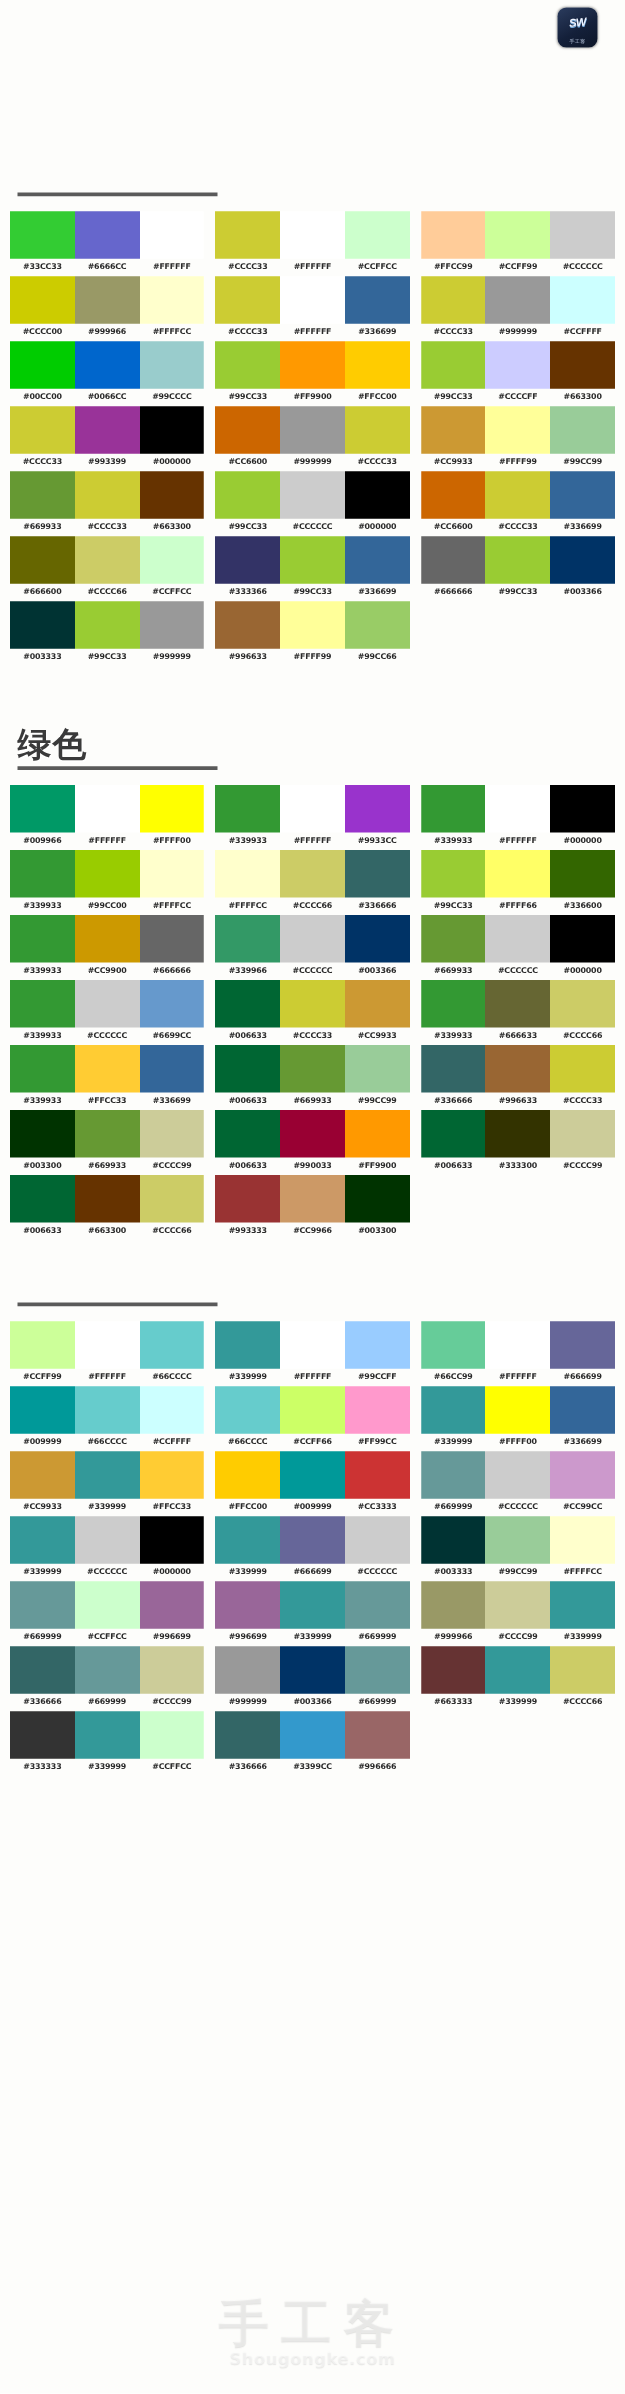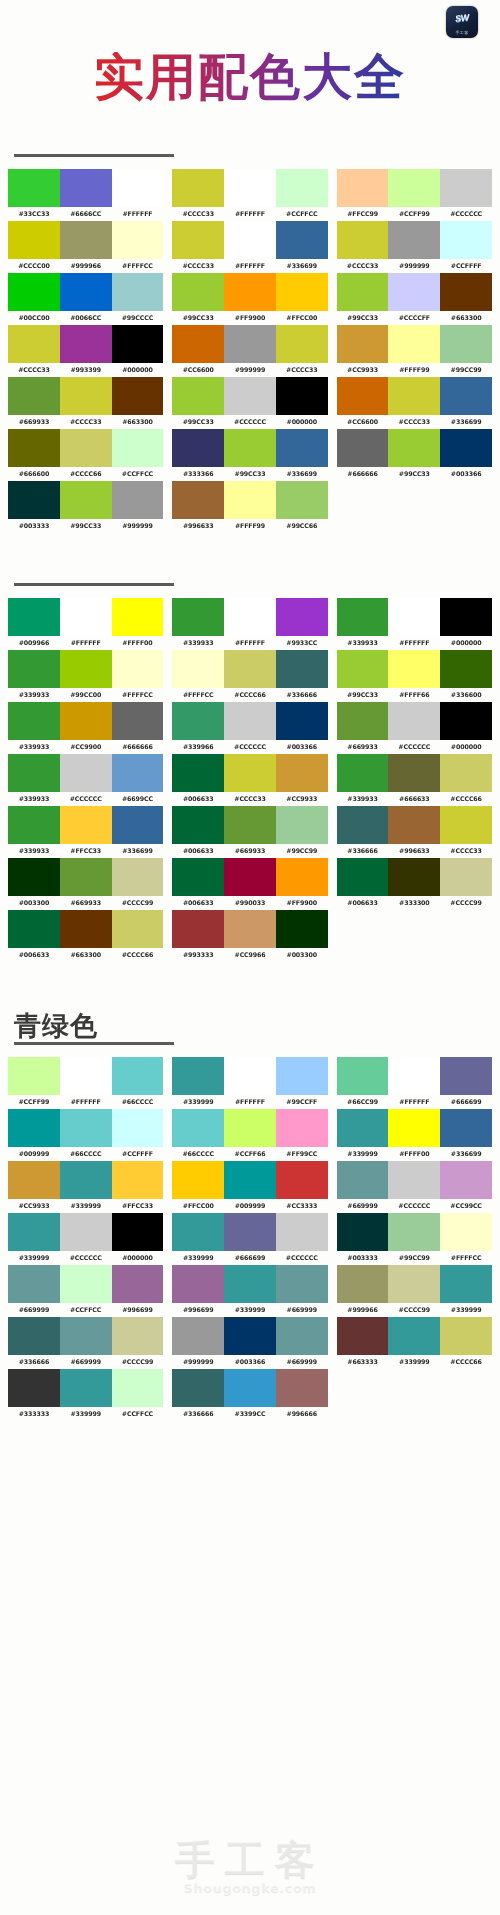--- a/index.html
+++ b/index.html
@@ -170,21 +170,20 @@
 </head>
 <body>
 
 <div class="page">
 
   <div class="header">
     <div class="logo-badge">
       <div class="lg-sw">SW</div>
       <div class="lg-sub">手工客</div>
     </div>
-    <div class="main-title">实用配色大全</div>
   </div>
 
   <div id="sections-root">
       <div class="section">
         <div class="section-rule"></div>
         <div class="columns">
           <div class="col">
             <div class="palette">
               <div class="swatch-row">
                 <div class="swatch" style="background: rgb(51, 204, 51);"></div>
@@ -420,285 +419,285 @@
             <div class="palette">
               <div class="swatch-row">
                 <div class="swatch" style="background: rgb(102, 102, 102);"></div>
                 <div class="swatch" style="background: rgb(153, 204, 51);"></div>
                 <div class="swatch" style="background: rgb(0, 51, 102);"></div>
               </div>
               <div class="hex-row">
                 <div class="hex">#666666</div>
                 <div class="hex">#99CC33</div>
                 <div class="hex">#003366</div>
+              </div>
+            </div>
+          </div>
+        </div>
+        <div class="spacer-lg"></div>
+      </div>
+      <div class="section">
+        <div class="section-head"><span class="section-title">绿色</span></div>
+        <div class="section-rule"></div>
+        <div class="columns">
+          <div class="col">
+            <div class="palette">
+              <div class="swatch-row">
+                <div class="swatch" style="background: rgb(0, 153, 102);"></div>
+                <div class="swatch" style="background: rgb(255, 255, 255);"></div>
+                <div class="swatch" style="background: rgb(255, 255, 0);"></div>
+              </div>
+              <div class="hex-row">
+                <div class="hex">#009966</div>
+                <div class="hex">#FFFFFF</div>
+                <div class="hex">#FFFF00</div>
+              </div>
+            </div>
+            <div class="palette">
+              <div class="swatch-row">
+                <div class="swatch" style="background: rgb(51, 153, 51);"></div>
+                <div class="swatch" style="background: rgb(153, 204, 0);"></div>
+                <div class="swatch" style="background: rgb(255, 255, 204);"></div>
+              </div>
+              <div class="hex-row">
+                <div class="hex">#339933</div>
+                <div class="hex">#99CC00</div>
+                <div class="hex">#FFFFCC</div>
+              </div>
+            </div>
+            <div class="palette">
+              <div class="swatch-row">
+                <div class="swatch" style="background: rgb(51, 153, 51);"></div>
+                <div class="swatch" style="background: rgb(204, 153, 0);"></div>
+                <div class="swatch" style="background: rgb(102, 102, 102);"></div>
+              </div>
+              <div class="hex-row">
+                <div class="hex">#339933</div>
+                <div class="hex">#CC9900</div>
+                <div class="hex">#666666</div>
+              </div>
+            </div>
+            <div class="palette">
+              <div class="swatch-row">
+                <div class="swatch" style="background: rgb(51, 153, 51);"></div>
+                <div class="swatch" style="background: rgb(204, 204, 204);"></div>
+                <div class="swatch" style="background: rgb(102, 153, 204);"></div>
+              </div>
+              <div class="hex-row">
+                <div class="hex">#339933</div>
+                <div class="hex">#CCCCCC</div>
+                <div class="hex">#6699CC</div>
+              </div>
+            </div>
+            <div class="palette">
+              <div class="swatch-row">
+                <div class="swatch" style="background: rgb(51, 153, 51);"></div>
+                <div class="swatch" style="background: rgb(255, 204, 51);"></div>
+                <div class="swatch" style="background: rgb(51, 102, 153);"></div>
+              </div>
+              <div class="hex-row">
+                <div class="hex">#339933</div>
+                <div class="hex">#FFCC33</div>
+                <div class="hex">#336699</div>
+              </div>
+            </div>
+            <div class="palette">
+              <div class="swatch-row">
+                <div class="swatch" style="background: rgb(0, 51, 0);"></div>
+                <div class="swatch" style="background: rgb(102, 153, 51);"></div>
+                <div class="swatch" style="background: rgb(204, 204, 153);"></div>
+              </div>
+              <div class="hex-row">
+                <div class="hex">#003300</div>
+                <div class="hex">#669933</div>
+                <div class="hex">#CCCC99</div>
+              </div>
+            </div>
+            <div class="palette">
+              <div class="swatch-row">
+                <div class="swatch" style="background: rgb(0, 102, 51);"></div>
+                <div class="swatch" style="background: rgb(102, 51, 0);"></div>
+                <div class="swatch" style="background: rgb(204, 204, 102);"></div>
+              </div>
+              <div class="hex-row">
+                <div class="hex">#006633</div>
+                <div class="hex">#663300</div>
+                <div class="hex">#CCCC66</div>
+              </div>
+            </div>
+          </div>
+          <div class="col">
+            <div class="palette">
+              <div class="swatch-row">
+                <div class="swatch" style="background: rgb(51, 153, 51);"></div>
+                <div class="swatch" style="background: rgb(255, 255, 255);"></div>
+                <div class="swatch" style="background: rgb(153, 51, 204);"></div>
+              </div>
+              <div class="hex-row">
+                <div class="hex">#339933</div>
+                <div class="hex">#FFFFFF</div>
+                <div class="hex">#9933CC</div>
+              </div>
+            </div>
+            <div class="palette">
+              <div class="swatch-row">
+                <div class="swatch" style="background: rgb(255, 255, 204);"></div>
+                <div class="swatch" style="background: rgb(204, 204, 102);"></div>
+                <div class="swatch" style="background: rgb(51, 102, 102);"></div>
+              </div>
+              <div class="hex-row">
+                <div class="hex">#FFFFCC</div>
+                <div class="hex">#CCCC66</div>
+                <div class="hex">#336666</div>
+              </div>
+            </div>
+            <div class="palette">
+              <div class="swatch-row">
+                <div class="swatch" style="background: rgb(51, 153, 102);"></div>
+                <div class="swatch" style="background: rgb(204, 204, 204);"></div>
+                <div class="swatch" style="background: rgb(0, 51, 102);"></div>
+              </div>
+              <div class="hex-row">
+                <div class="hex">#339966</div>
+                <div class="hex">#CCCCCC</div>
+                <div class="hex">#003366</div>
+              </div>
+            </div>
+            <div class="palette">
+              <div class="swatch-row">
+                <div class="swatch" style="background: rgb(0, 102, 51);"></div>
+                <div class="swatch" style="background: rgb(204, 204, 51);"></div>
+                <div class="swatch" style="background: rgb(204, 153, 51);"></div>
+              </div>
+              <div class="hex-row">
+                <div class="hex">#006633</div>
+                <div class="hex">#CCCC33</div>
+                <div class="hex">#CC9933</div>
+              </div>
+            </div>
+            <div class="palette">
+              <div class="swatch-row">
+                <div class="swatch" style="background: rgb(0, 102, 51);"></div>
+                <div class="swatch" style="background: rgb(102, 153, 51);"></div>
+                <div class="swatch" style="background: rgb(153, 204, 153);"></div>
+              </div>
+              <div class="hex-row">
+                <div class="hex">#006633</div>
+                <div class="hex">#669933</div>
+                <div class="hex">#99CC99</div>
+              </div>
+            </div>
+            <div class="palette">
+              <div class="swatch-row">
+                <div class="swatch" style="background: rgb(0, 102, 51);"></div>
+                <div class="swatch" style="background: rgb(153, 0, 51);"></div>
+                <div class="swatch" style="background: rgb(255, 153, 0);"></div>
+              </div>
+              <div class="hex-row">
+                <div class="hex">#006633</div>
+                <div class="hex">#990033</div>
+                <div class="hex">#FF9900</div>
+              </div>
+            </div>
+            <div class="palette">
+              <div class="swatch-row">
+                <div class="swatch" style="background: rgb(153, 51, 51);"></div>
+                <div class="swatch" style="background: rgb(204, 153, 102);"></div>
+                <div class="swatch" style="background: rgb(0, 51, 0);"></div>
+              </div>
+              <div class="hex-row">
+                <div class="hex">#993333</div>
+                <div class="hex">#CC9966</div>
+                <div class="hex">#003300</div>
+              </div>
+            </div>
+          </div>
+          <div class="col">
+            <div class="palette">
+              <div class="swatch-row">
+                <div class="swatch" style="background: rgb(51, 153, 51);"></div>
+                <div class="swatch" style="background: rgb(255, 255, 255);"></div>
+                <div class="swatch" style="background: rgb(0, 0, 0);"></div>
+              </div>
+              <div class="hex-row">
+                <div class="hex">#339933</div>
+                <div class="hex">#FFFFFF</div>
+                <div class="hex">#000000</div>
+              </div>
+            </div>
+            <div class="palette">
+              <div class="swatch-row">
+                <div class="swatch" style="background: rgb(153, 204, 51);"></div>
+                <div class="swatch" style="background: rgb(255, 255, 102);"></div>
+                <div class="swatch" style="background: rgb(51, 102, 0);"></div>
+              </div>
+              <div class="hex-row">
+                <div class="hex">#99CC33</div>
+                <div class="hex">#FFFF66</div>
+                <div class="hex">#336600</div>
+              </div>
+            </div>
+            <div class="palette">
+              <div class="swatch-row">
+                <div class="swatch" style="background: rgb(102, 153, 51);"></div>
+                <div class="swatch" style="background: rgb(204, 204, 204);"></div>
+                <div class="swatch" style="background: rgb(0, 0, 0);"></div>
+              </div>
+              <div class="hex-row">
+                <div class="hex">#669933</div>
+                <div class="hex">#CCCCCC</div>
+                <div class="hex">#000000</div>
+              </div>
+            </div>
+            <div class="palette">
+              <div class="swatch-row">
+                <div class="swatch" style="background: rgb(51, 153, 51);"></div>
+                <div class="swatch" style="background: rgb(102, 102, 51);"></div>
+                <div class="swatch" style="background: rgb(204, 204, 102);"></div>
+              </div>
+              <div class="hex-row">
+                <div class="hex">#339933</div>
+                <div class="hex">#666633</div>
+                <div class="hex">#CCCC66</div>
+              </div>
+            </div>
+            <div class="palette">
+              <div class="swatch-row">
+                <div class="swatch" style="background: rgb(51, 102, 102);"></div>
+                <div class="swatch" style="background: rgb(153, 102, 51);"></div>
+                <div class="swatch" style="background: rgb(204, 204, 51);"></div>
+              </div>
+              <div class="hex-row">
+                <div class="hex">#336666</div>
+                <div class="hex">#996633</div>
+                <div class="hex">#CCCC33</div>
+              </div>
+            </div>
+            <div class="palette">
+              <div class="swatch-row">
+                <div class="swatch" style="background: rgb(0, 102, 51);"></div>
+                <div class="swatch" style="background: rgb(51, 51, 0);"></div>
+                <div class="swatch" style="background: rgb(204, 204, 153);"></div>
+              </div>
+              <div class="hex-row">
+                <div class="hex">#006633</div>
+                <div class="hex">#333300</div>
+                <div class="hex">#CCCC99</div>
               </div>
             </div>
           </div>
         </div>
         <div class="spacer-lg"></div>
       </div>
       <div class="section">
         <div class="section-rule"></div>
         <div class="columns">
           <div class="col">
             <div class="palette">
               <div class="swatch-row">
-                <div class="swatch" style="background: rgb(0, 153, 102);"></div>
-                <div class="swatch" style="background: rgb(255, 255, 255);"></div>
-                <div class="swatch" style="background: rgb(255, 255, 0);"></div>
-              </div>
-              <div class="hex-row">
-                <div class="hex">#009966</div>
-                <div class="hex">#FFFFFF</div>
-                <div class="hex">#FFFF00</div>
-              </div>
-            </div>
-            <div class="palette">
-              <div class="swatch-row">
-                <div class="swatch" style="background: rgb(51, 153, 51);"></div>
-                <div class="swatch" style="background: rgb(153, 204, 0);"></div>
-                <div class="swatch" style="background: rgb(255, 255, 204);"></div>
-              </div>
-              <div class="hex-row">
-                <div class="hex">#339933</div>
-                <div class="hex">#99CC00</div>
-                <div class="hex">#FFFFCC</div>
-              </div>
-            </div>
-            <div class="palette">
-              <div class="swatch-row">
-                <div class="swatch" style="background: rgb(51, 153, 51);"></div>
-                <div class="swatch" style="background: rgb(204, 153, 0);"></div>
-                <div class="swatch" style="background: rgb(102, 102, 102);"></div>
-              </div>
-              <div class="hex-row">
-                <div class="hex">#339933</div>
-                <div class="hex">#CC9900</div>
-                <div class="hex">#666666</div>
-              </div>
-            </div>
-            <div class="palette">
-              <div class="swatch-row">
-                <div class="swatch" style="background: rgb(51, 153, 51);"></div>
-                <div class="swatch" style="background: rgb(204, 204, 204);"></div>
-                <div class="swatch" style="background: rgb(102, 153, 204);"></div>
-              </div>
-              <div class="hex-row">
-                <div class="hex">#339933</div>
-                <div class="hex">#CCCCCC</div>
-                <div class="hex">#6699CC</div>
-              </div>
-            </div>
-            <div class="palette">
-              <div class="swatch-row">
-                <div class="swatch" style="background: rgb(51, 153, 51);"></div>
-                <div class="swatch" style="background: rgb(255, 204, 51);"></div>
-                <div class="swatch" style="background: rgb(51, 102, 153);"></div>
-              </div>
-              <div class="hex-row">
-                <div class="hex">#339933</div>
-                <div class="hex">#FFCC33</div>
-                <div class="hex">#336699</div>
-              </div>
-            </div>
-            <div class="palette">
-              <div class="swatch-row">
-                <div class="swatch" style="background: rgb(0, 51, 0);"></div>
-                <div class="swatch" style="background: rgb(102, 153, 51);"></div>
-                <div class="swatch" style="background: rgb(204, 204, 153);"></div>
-              </div>
-              <div class="hex-row">
-                <div class="hex">#003300</div>
-                <div class="hex">#669933</div>
-                <div class="hex">#CCCC99</div>
-              </div>
-            </div>
-            <div class="palette">
-              <div class="swatch-row">
-                <div class="swatch" style="background: rgb(0, 102, 51);"></div>
-                <div class="swatch" style="background: rgb(102, 51, 0);"></div>
-                <div class="swatch" style="background: rgb(204, 204, 102);"></div>
-              </div>
-              <div class="hex-row">
-                <div class="hex">#006633</div>
-                <div class="hex">#663300</div>
-                <div class="hex">#CCCC66</div>
-              </div>
-            </div>
-          </div>
-          <div class="col">
-            <div class="palette">
-              <div class="swatch-row">
-                <div class="swatch" style="background: rgb(51, 153, 51);"></div>
-                <div class="swatch" style="background: rgb(255, 255, 255);"></div>
-                <div class="swatch" style="background: rgb(153, 51, 204);"></div>
-              </div>
-              <div class="hex-row">
-                <div class="hex">#339933</div>
-                <div class="hex">#FFFFFF</div>
-                <div class="hex">#9933CC</div>
-              </div>
-            </div>
-            <div class="palette">
-              <div class="swatch-row">
-                <div class="swatch" style="background: rgb(255, 255, 204);"></div>
-                <div class="swatch" style="background: rgb(204, 204, 102);"></div>
-                <div class="swatch" style="background: rgb(51, 102, 102);"></div>
-              </div>
-              <div class="hex-row">
-                <div class="hex">#FFFFCC</div>
-                <div class="hex">#CCCC66</div>
-                <div class="hex">#336666</div>
-              </div>
-            </div>
-            <div class="palette">
-              <div class="swatch-row">
-                <div class="swatch" style="background: rgb(51, 153, 102);"></div>
-                <div class="swatch" style="background: rgb(204, 204, 204);"></div>
-                <div class="swatch" style="background: rgb(0, 51, 102);"></div>
-              </div>
-              <div class="hex-row">
-                <div class="hex">#339966</div>
-                <div class="hex">#CCCCCC</div>
-                <div class="hex">#003366</div>
-              </div>
-            </div>
-            <div class="palette">
-              <div class="swatch-row">
-                <div class="swatch" style="background: rgb(0, 102, 51);"></div>
-                <div class="swatch" style="background: rgb(204, 204, 51);"></div>
-                <div class="swatch" style="background: rgb(204, 153, 51);"></div>
-              </div>
-              <div class="hex-row">
-                <div class="hex">#006633</div>
-                <div class="hex">#CCCC33</div>
-                <div class="hex">#CC9933</div>
-              </div>
-            </div>
-            <div class="palette">
-              <div class="swatch-row">
-                <div class="swatch" style="background: rgb(0, 102, 51);"></div>
-                <div class="swatch" style="background: rgb(102, 153, 51);"></div>
-                <div class="swatch" style="background: rgb(153, 204, 153);"></div>
-              </div>
-              <div class="hex-row">
-                <div class="hex">#006633</div>
-                <div class="hex">#669933</div>
-                <div class="hex">#99CC99</div>
-              </div>
-            </div>
-            <div class="palette">
-              <div class="swatch-row">
-                <div class="swatch" style="background: rgb(0, 102, 51);"></div>
-                <div class="swatch" style="background: rgb(153, 0, 51);"></div>
-                <div class="swatch" style="background: rgb(255, 153, 0);"></div>
-              </div>
-              <div class="hex-row">
-                <div class="hex">#006633</div>
-                <div class="hex">#990033</div>
-                <div class="hex">#FF9900</div>
-              </div>
-            </div>
-            <div class="palette">
-              <div class="swatch-row">
-                <div class="swatch" style="background: rgb(153, 51, 51);"></div>
-                <div class="swatch" style="background: rgb(204, 153, 102);"></div>
-                <div class="swatch" style="background: rgb(0, 51, 0);"></div>
-              </div>
-              <div class="hex-row">
-                <div class="hex">#993333</div>
-                <div class="hex">#CC9966</div>
-                <div class="hex">#003300</div>
-              </div>
-            </div>
-          </div>
-          <div class="col">
-            <div class="palette">
-              <div class="swatch-row">
-                <div class="swatch" style="background: rgb(51, 153, 51);"></div>
-                <div class="swatch" style="background: rgb(255, 255, 255);"></div>
-                <div class="swatch" style="background: rgb(0, 0, 0);"></div>
-              </div>
-              <div class="hex-row">
-                <div class="hex">#339933</div>
-                <div class="hex">#FFFFFF</div>
-                <div class="hex">#000000</div>
-              </div>
-            </div>
-            <div class="palette">
-              <div class="swatch-row">
-                <div class="swatch" style="background: rgb(153, 204, 51);"></div>
-                <div class="swatch" style="background: rgb(255, 255, 102);"></div>
-                <div class="swatch" style="background: rgb(51, 102, 0);"></div>
-              </div>
-              <div class="hex-row">
-                <div class="hex">#99CC33</div>
-                <div class="hex">#FFFF66</div>
-                <div class="hex">#336600</div>
-              </div>
-            </div>
-            <div class="palette">
-              <div class="swatch-row">
-                <div class="swatch" style="background: rgb(102, 153, 51);"></div>
-                <div class="swatch" style="background: rgb(204, 204, 204);"></div>
-                <div class="swatch" style="background: rgb(0, 0, 0);"></div>
-              </div>
-              <div class="hex-row">
-                <div class="hex">#669933</div>
-                <div class="hex">#CCCCCC</div>
-                <div class="hex">#000000</div>
-              </div>
-            </div>
-            <div class="palette">
-              <div class="swatch-row">
-                <div class="swatch" style="background: rgb(51, 153, 51);"></div>
-                <div class="swatch" style="background: rgb(102, 102, 51);"></div>
-                <div class="swatch" style="background: rgb(204, 204, 102);"></div>
-              </div>
-              <div class="hex-row">
-                <div class="hex">#339933</div>
-                <div class="hex">#666633</div>
-                <div class="hex">#CCCC66</div>
-              </div>
-            </div>
-            <div class="palette">
-              <div class="swatch-row">
-                <div class="swatch" style="background: rgb(51, 102, 102);"></div>
-                <div class="swatch" style="background: rgb(153, 102, 51);"></div>
-                <div class="swatch" style="background: rgb(204, 204, 51);"></div>
-              </div>
-              <div class="hex-row">
-                <div class="hex">#336666</div>
-                <div class="hex">#996633</div>
-                <div class="hex">#CCCC33</div>
-              </div>
-            </div>
-            <div class="palette">
-              <div class="swatch-row">
-                <div class="swatch" style="background: rgb(0, 102, 51);"></div>
-                <div class="swatch" style="background: rgb(51, 51, 0);"></div>
-                <div class="swatch" style="background: rgb(204, 204, 153);"></div>
-              </div>
-              <div class="hex-row">
-                <div class="hex">#006633</div>
-                <div class="hex">#333300</div>
-                <div class="hex">#CCCC99</div>
-              </div>
-            </div>
-          </div>
-        </div>
-        <div class="spacer-lg"></div>
-      </div>
-      <div class="section">
-        <div class="section-head"><span class="section-title">青绿色</span></div>
-        <div class="section-rule"></div>
-        <div class="columns">
-          <div class="col">
-            <div class="palette">
-              <div class="swatch-row">
                 <div class="swatch" style="background: rgb(204, 255, 153);"></div>
                 <div class="swatch" style="background: rgb(255, 255, 255);"></div>
                 <div class="swatch" style="background: rgb(102, 204, 204);"></div>
               </div>
               <div class="hex-row">
                 <div class="hex">#CCFF99</div>
                 <div class="hex">#FFFFFF</div>
                 <div class="hex">#66CCCC</div>
               </div>
             </div>

